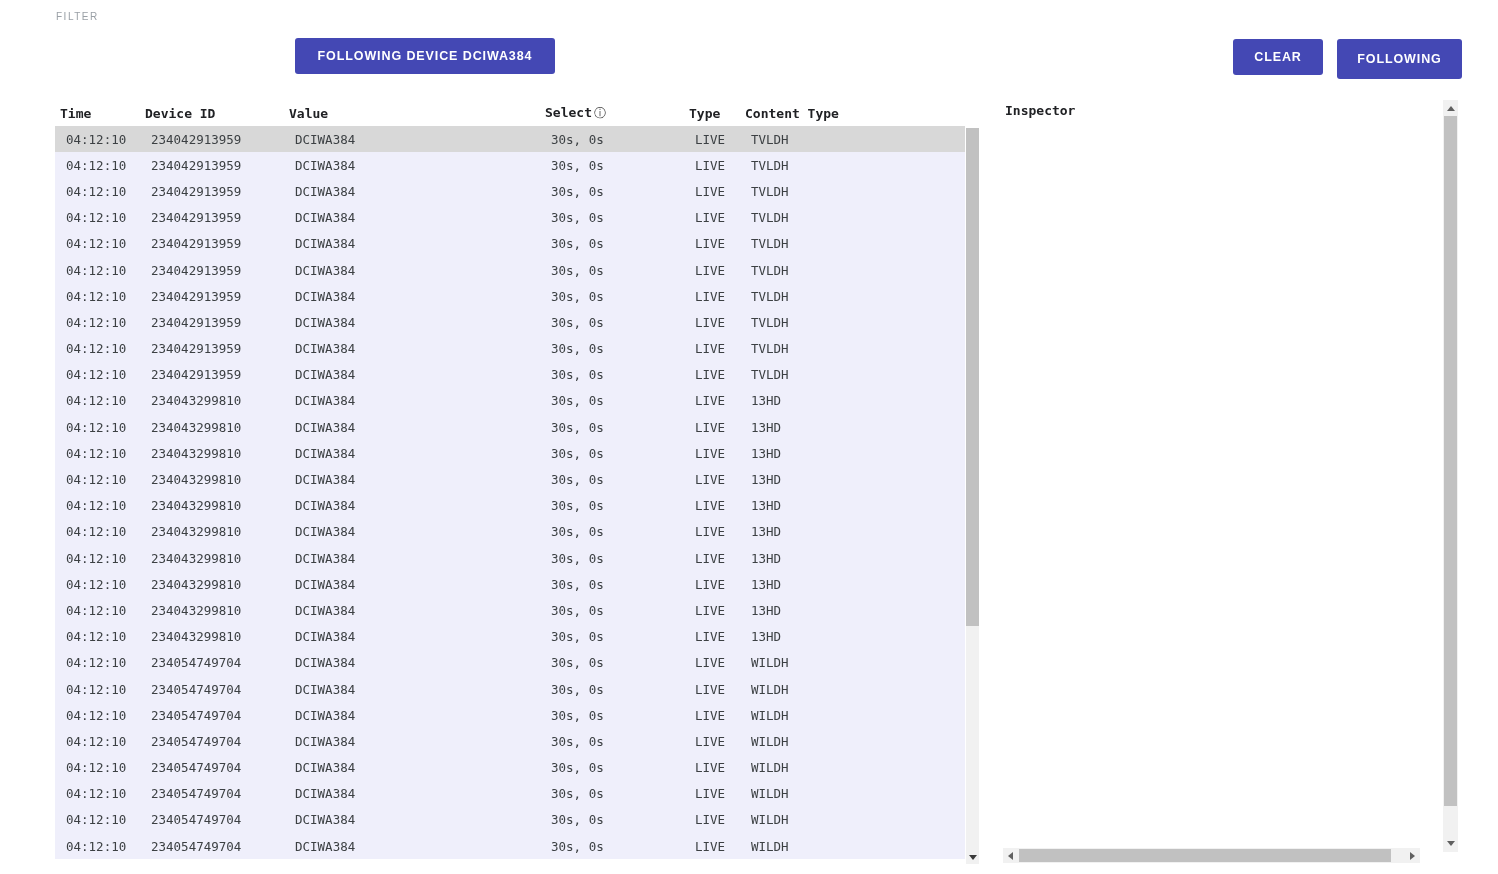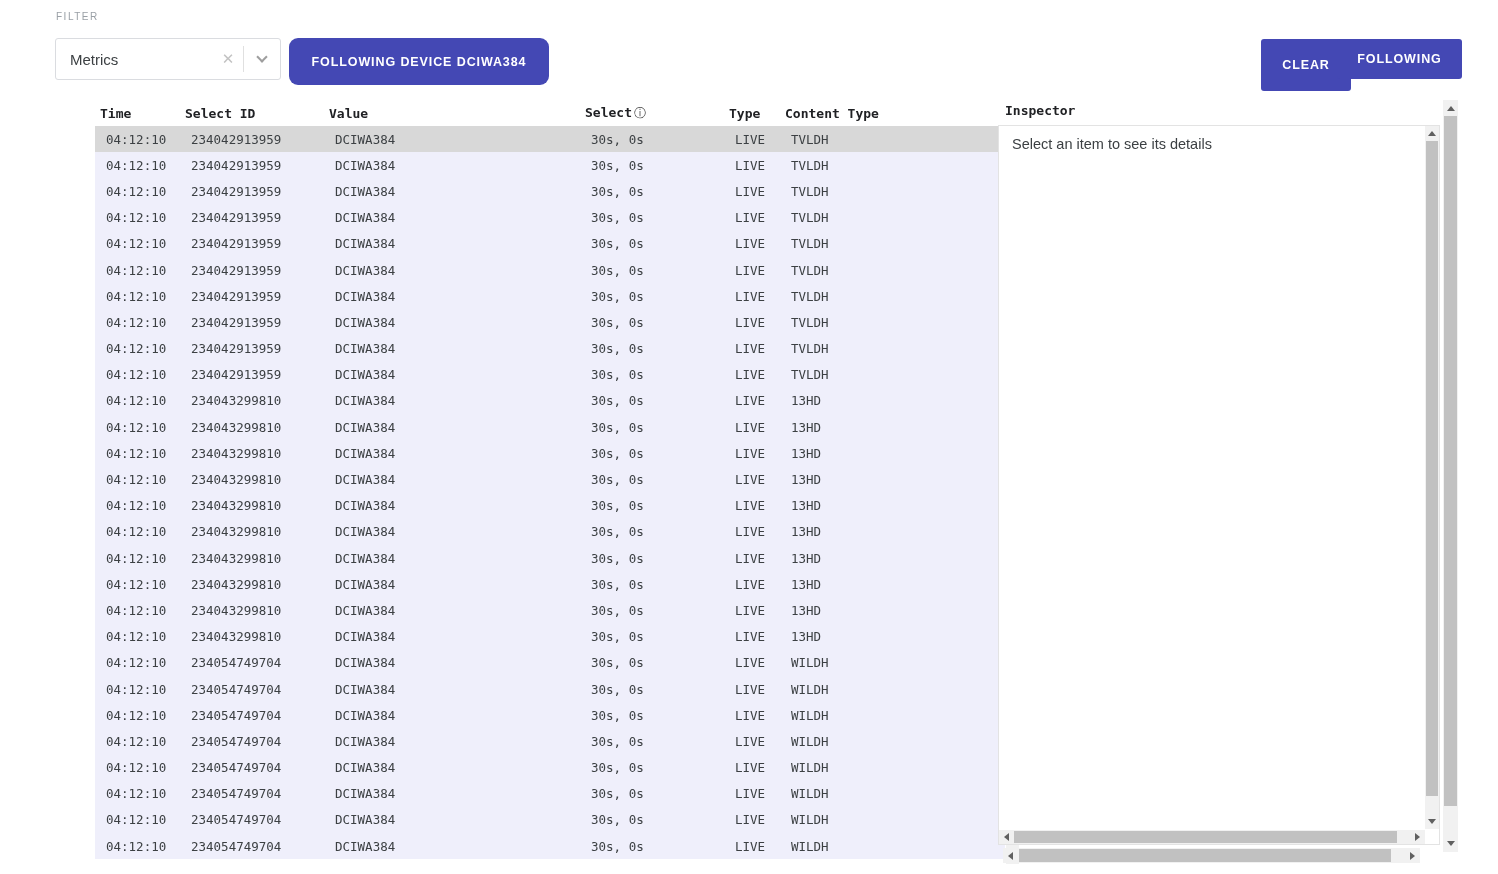--- a/index.html
+++ b/index.html
@@ -9,26 +9,26 @@
   
   .filter-label { position: absolute; left: 56px; top: 11px; font-size: 10px; letter-spacing: 1.5px; color: #9aa0a6; }
   .metrics-select { position: absolute; left: 55px; top: 38px; width: 226px; height: 42px; border: 1px solid #dadce0; border-radius: 3px; background: #fff; display: flex; align-items: center; cursor: pointer; }
   .sel-value { flex: 1; padding-left: 14px; font-size: 15px; color: #3c4043; }
   .sel-clear { width: 30px; text-align: center; color: #c2c2c2; font-size: 15px; cursor: pointer; }
   .sel-divider { width: 1px; height: 26px; background: #e0e0e0; }
   .sel-chevron { width: 36px; display: flex; justify-content: center; align-items: center; cursor: pointer; }
   .chev { width: 8px; height: 8px; border-right: 2px solid #9e9e9e; border-bottom: 2px solid #9e9e9e; transform: rotate(45deg); margin-top: -4px; }
 
   .btn { position: absolute; border: none; border-radius: 3px; background: #4448b4; color: #fff; font-family: "Liberation Sans", sans-serif; font-size: 12.5px; font-weight: bold; letter-spacing: 0.9px; cursor: pointer; }
-  .btn-following { left: 289px; top: 38px; width: 260px; height: 47px; border-radius: 9px; }
-  .btn-clear { left: 1261px; top: 39px; width: 90px; height: 52px; }
+  .btn-following { left: 295px; top: 38px; width: 260px; height: 36px; }
+  .btn-clear { left: 1233px; top: 39px; width: 90px; height: 36px; }
   .btn-download { left: 1337px; top: 39px; width: 125px; height: 40px; }
 
   
-  .table-wrap { position: absolute; left: 55px; top: 100px; width: 925px; height: 764px; font-family: "DejaVu Sans Mono", monospace; margin-left: 40px; }
+  .table-wrap { position: absolute; left: 55px; top: 100px; width: 925px; height: 764px; font-family: "DejaVu Sans Mono", monospace; }
   .thead { position: absolute; left: 0; top: 0; width: 910px; height: 26px; display: grid; grid-template-columns: 85px 144px 256px 144px 56px 1fr; font-weight: bold; font-size: 13px; color: #202124; align-items: center; }
   .hcell { padding-left: 5px; white-space: nowrap; }
   .info-icon { font-size: 12px; margin-left: 2px; color: #444; font-weight: normal; }
   .tbody { position: absolute; left: 0; top: 26px; width: 910px; }
   .trow { display: grid; grid-template-columns: 85px 144px 256px 144px 56px 1fr; height: 26.2px; background: #efeffb; align-items: center; font-size: 12.5px; color: #3c4043; cursor: pointer; padding-left: 6px; }
   .trow.selected { background: #d8d8d8; }
   .cell { padding-left: 5px; white-space: nowrap; overflow: hidden; }
 
   
   .sb-track-v { position: absolute; background: #f1f1f1; }
@@ -74,37 +74,29 @@
   .vsb-page .sb-thumb { left: 1px; top: 16px; width: 13px; height: 690px; }
   .vsb-page .arr-down { left: 3.5px; bottom: 6px; }
 </style>
 </head>
 <body>
 
 <div class="page">
 
   <div class="filter-label">FILTER</div>
 
-  <div class="metrics-select">
-    <span class="sel-value">Metrics</span>
-    <span class="sel-clear">✕</span>
-    <span class="sel-divider"></span>
-    <span class="sel-chevron">
-        <span class="chev"></span>
-      </span>
-  </div>
 
   <button class="btn btn-following">FOLLOWING DEVICE DCIWA384</button>
   <button class="btn btn-clear">CLEAR</button>
   <button class="btn btn-download">FOLLOWING</button>
 
   <div class="table-wrap">
     <div class="thead">
       <div class="hcell"><span>Time</span></div>
-      <div class="hcell"><span>Select ID</span></div>
+      <div class="hcell"><span>Device ID</span></div>
       <div class="hcell"><span>Value</span></div>
       <div class="hcell"><span>Select</span><span class="info-icon">ⓘ</span></div>
       <div class="hcell"><span>Type</span></div>
       <div class="hcell"><span>Content Type</span></div>
     </div>
 
     <div class="tbody">
         <div class="trow selected">
         <div class="cell">04:12:10</div>
         <div class="cell">234042913959</div>
@@ -332,35 +324,20 @@
       </div>
 
     <div class="sb-track-v vsb-table">
       <div class="sb-thumb"></div>
       <div class="arr arr-down"></div>
     </div>
   </div>
 
   <div class="inspector-title">Inspector</div>
 
-  <div class="inspector-box">
-    <div class="inspector-placeholder">Select an item to see its details</div>
-
-    <div class="sb-track-v vsb-inspector">
-      <div class="arr arr-up"></div>
-      <div class="sb-thumb"></div>
-      <div class="arr arr-down"></div>
-    </div>
-
-    <div class="sb-track-h hsb-inspector">
-      <div class="arr arr-left"></div>
-      <div class="sb-thumb"></div>
-      <div class="arr arr-right"></div>
-    </div>
-  </div>
 
   <div class="sb-track-h hsb-outer">
     <div class="arr arr-left"></div>
     <div class="sb-thumb"></div>
     <div class="arr arr-right"></div>
   </div>
 
   <div class="sb-track-v vsb-page">
     <div class="arr arr-up"></div>
     <div class="sb-thumb"></div>

